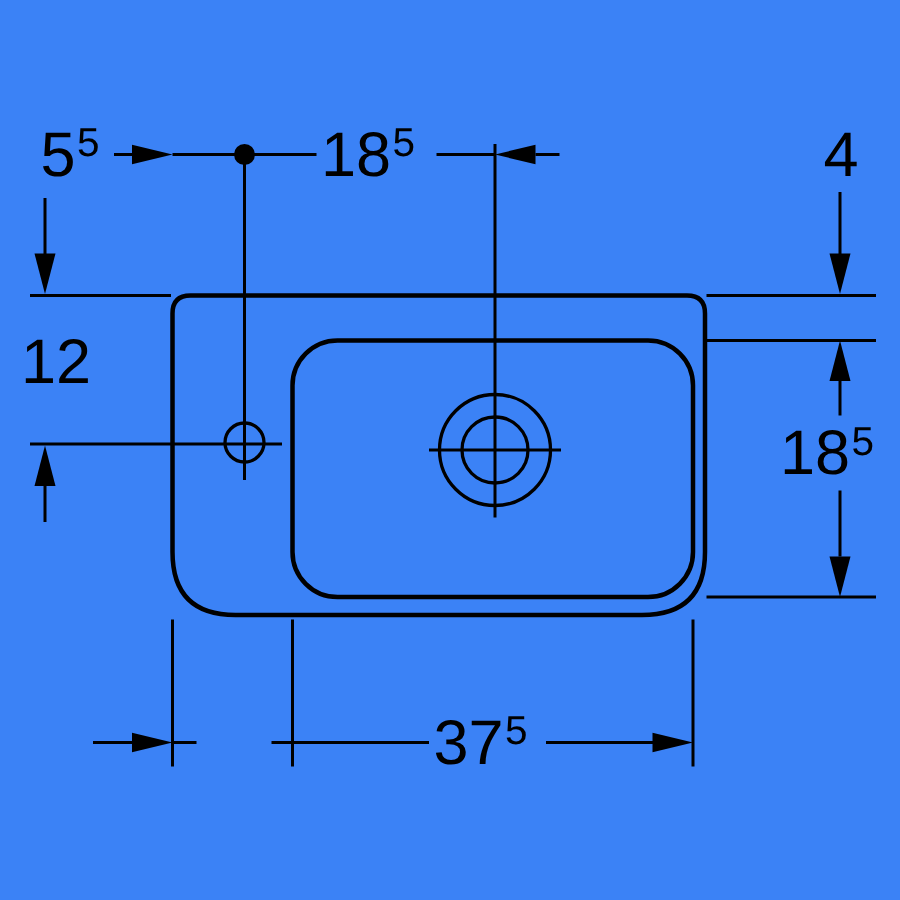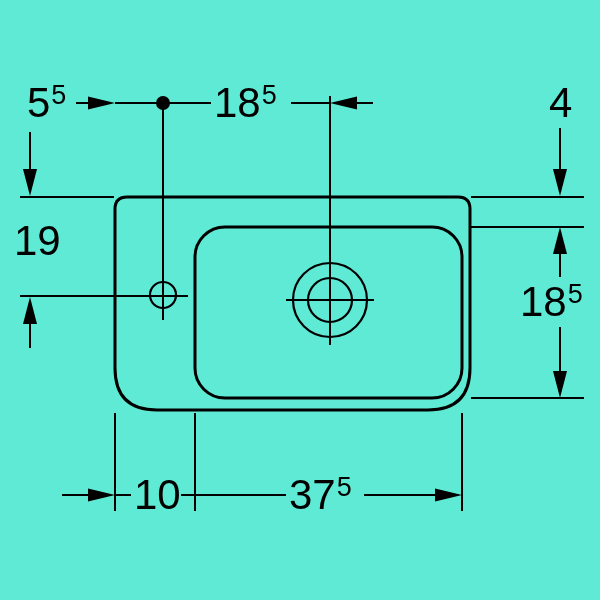--- a/index.html
+++ b/index.html
@@ -4,21 +4,21 @@
 <style>
   html, body {
     margin: 0;
     padding: 0;
     background: #ffffff;
   }
   .canvas {
     position: relative;
     width: 600px;
     height: 600px;
-    background: #5eead4;
+    background: #3b82f6;
     font-family: "Liberation Sans", sans-serif;
     overflow: hidden;
     text-align: center;
   }
   .drawing-svg {
     position: absolute;
     left: 0;
     top: 0;
   }
   .dim-label {
@@ -106,28 +106,25 @@
 
   <div class="dim-label" style="left:214px; top:82px;">
     <span>18</span><span class="sup">5</span>
   </div>
 
   <div class="dim-label" style="left:549px; top:82px;">
     <span>4</span>
   </div>
 
   <div class="dim-label" style="left:14px; top:220px;">
-    <span>19</span>
+    <span>12</span>
   </div>
 
   <div class="dim-label" style="left:520px; top:281px;">
     <span>18</span><span class="sup">5</span>
   </div>
 
-  <div class="dim-label" style="left:134px; top:474px;">
-    <span>10</span>
-  </div>
 
   <div class="dim-label" style="left:289px; top:474px;">
     <span>37</span><span class="sup">5</span>
   </div>
 
 </div>
 
 </body></html>

